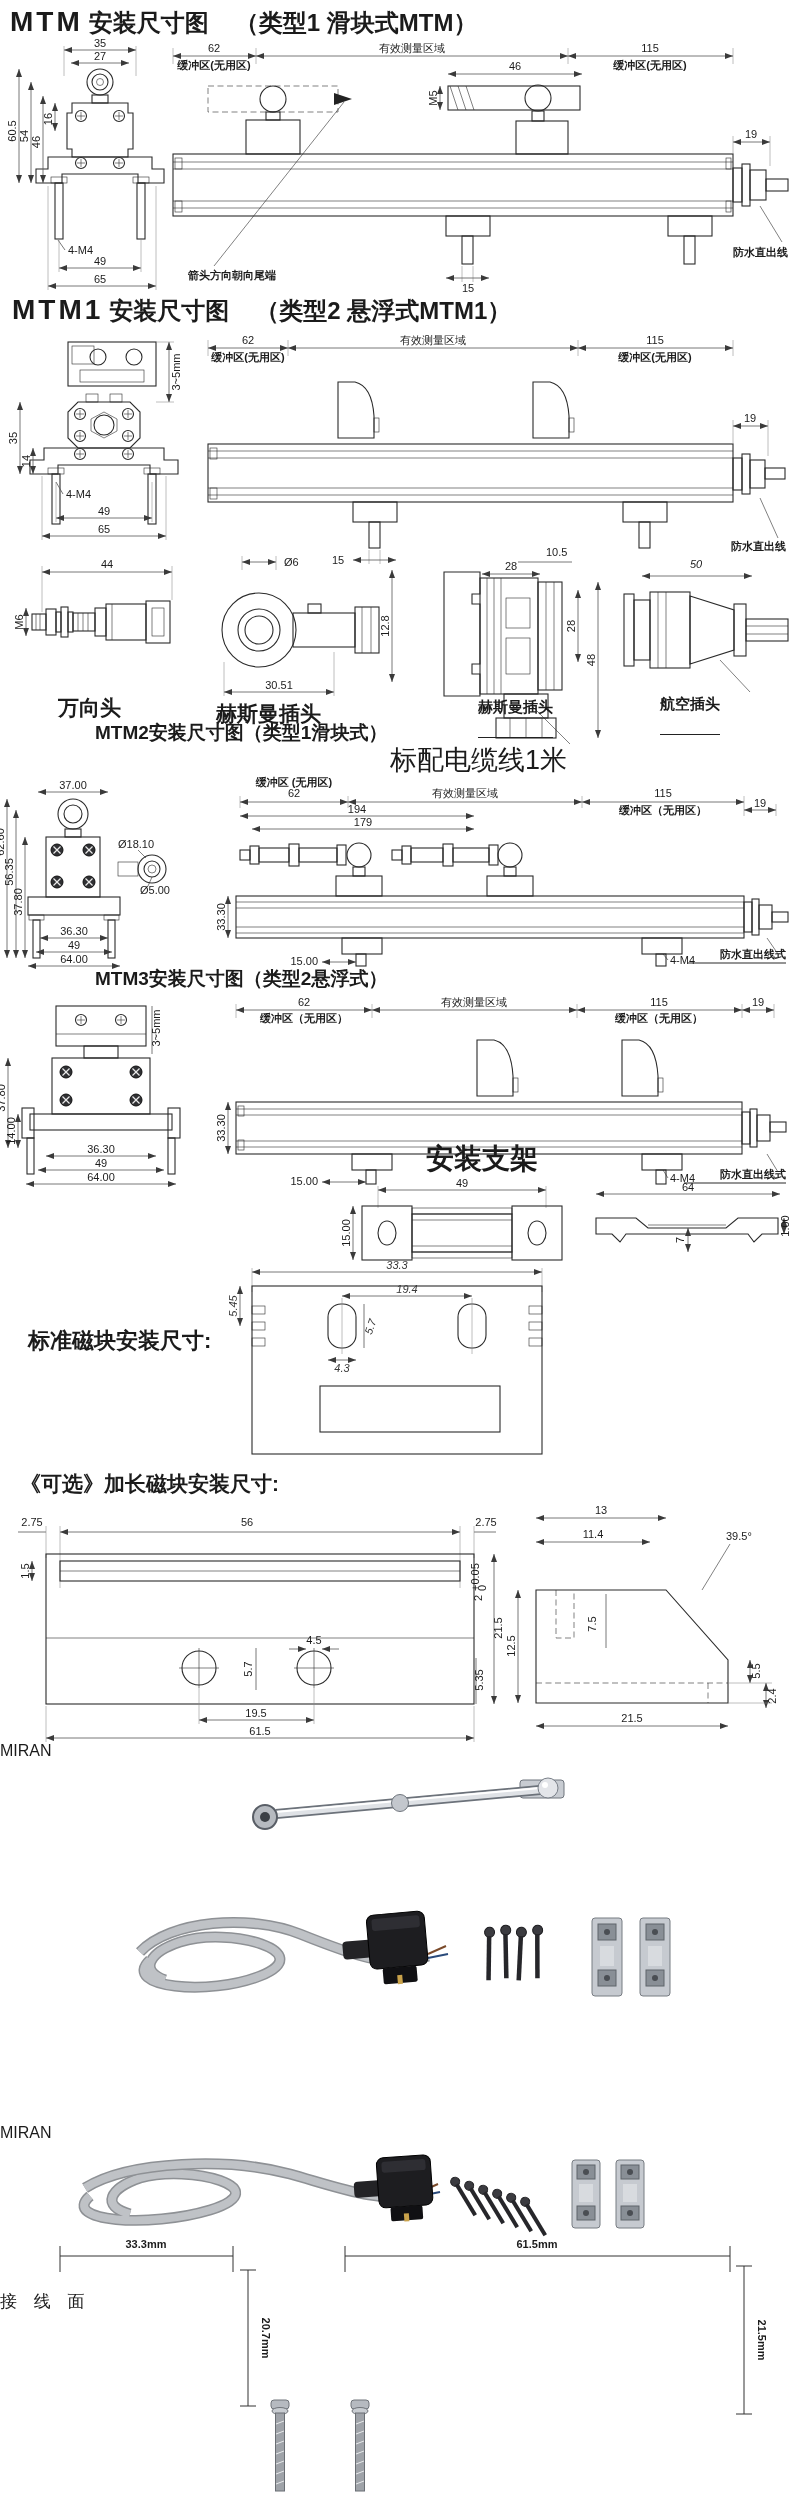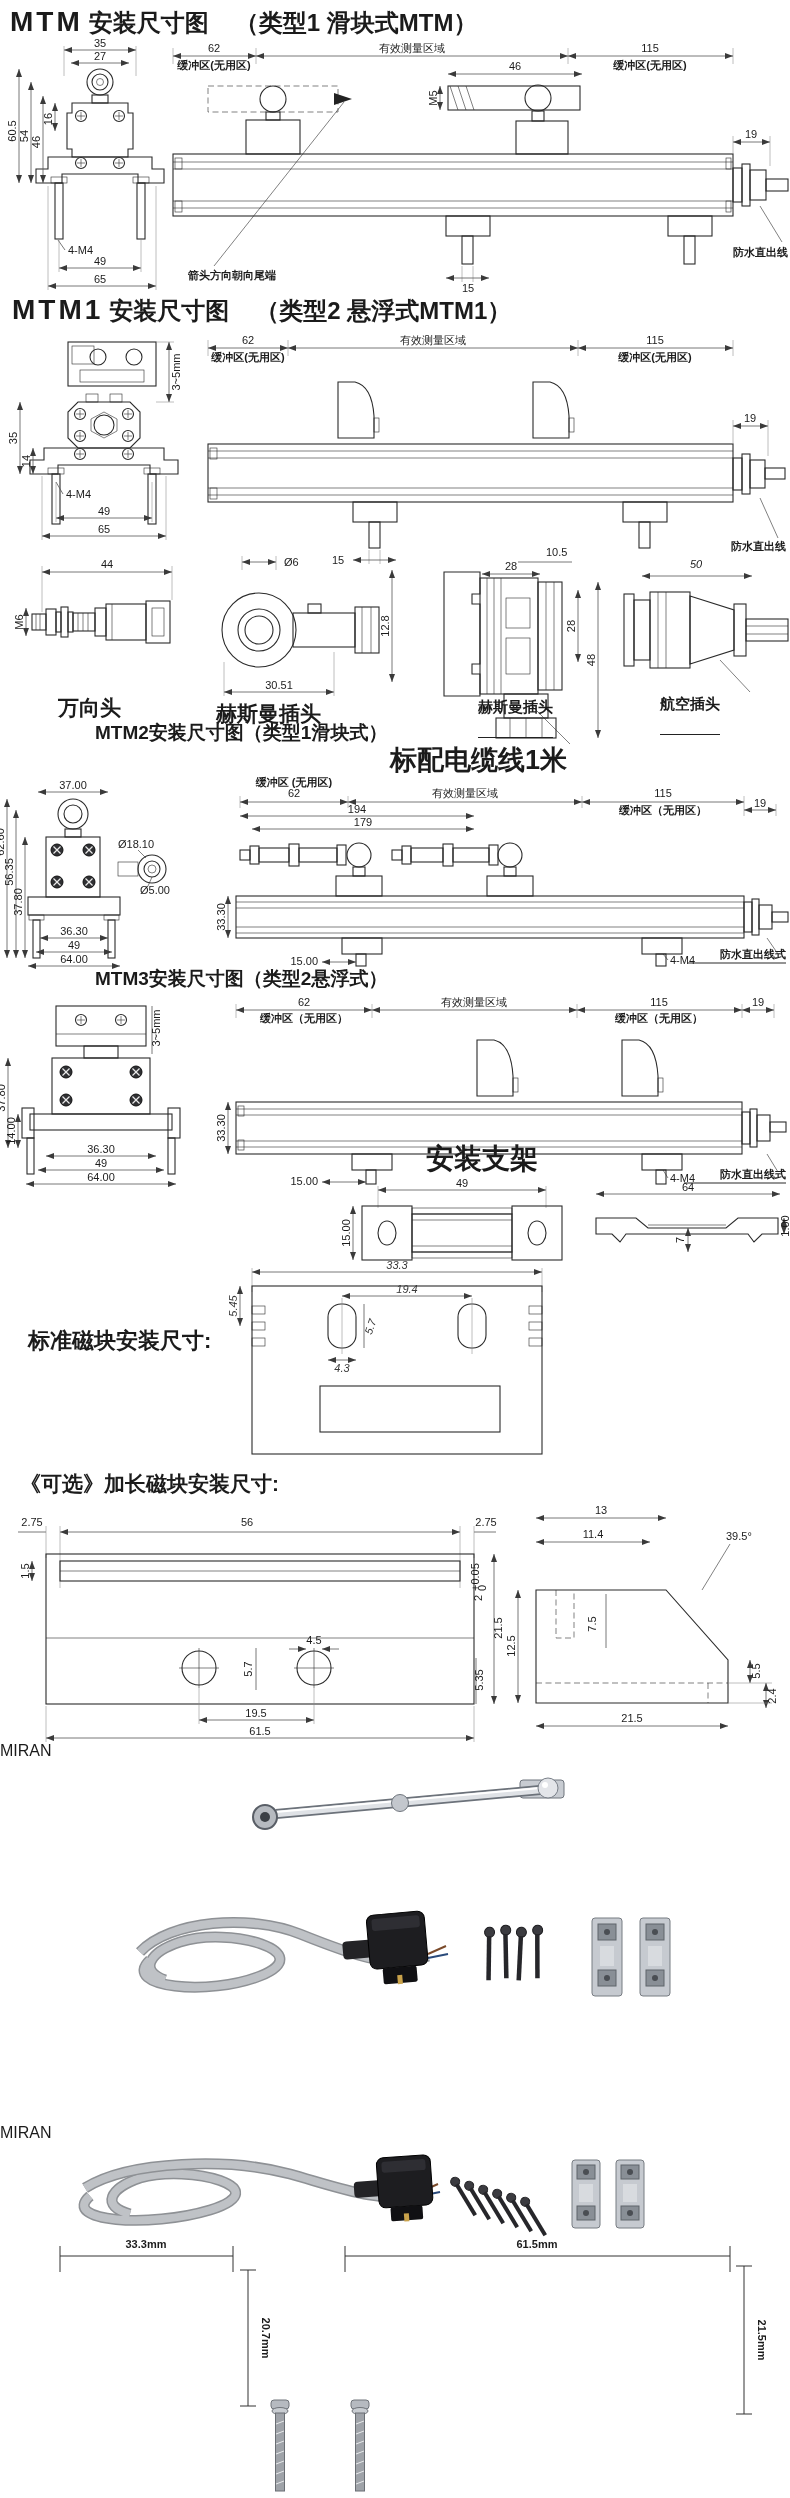--- a/index.html
+++ b/index.html
@@ -16,21 +16,21 @@
 .lt{stroke:#2b2b2b;stroke-width:.6;fill:none}
 .dim{stroke:#555;stroke-width:.8;fill:none;marker-start:url(#ar);marker-end:url(#ar)}
 .dimp{stroke:#555;stroke-width:.8;fill:none}
 .ext{stroke:#888;stroke-width:.55;fill:none}
 .dsh{stroke-dasharray:6 3.5}
 .title-row{position:absolute;white-space:nowrap}
 .tcode{font-size:28px;font-weight:700;letter-spacing:3px}
 .tmain{font-size:24px;font-weight:bold;margin-left:6px}
 .ttype{font-size:24px;font-weight:bold;margin-left:26px}
 .sec-title2{position:absolute;font-size:19px;font-weight:bold;white-space:nowrap}
-.big-note{position:absolute;font-size:27px;font-weight:bold;white-space:nowrap}
+.big-note{position:absolute;font-size:27px;font-weight:normal;white-space:nowrap}
 .acc-label{position:absolute;font-size:21px;font-weight:bold;white-space:nowrap}
 .acc-label-s{position:absolute;font-size:15px;font-weight:bold;border-bottom:1.5px solid #222;padding-bottom:20px;white-space:nowrap}
 .mag-label{position:absolute;font-size:22px;font-weight:bold;white-space:nowrap}
 .photo{position:absolute;left:0;width:790px}
 .bar{position:absolute;height:104px;border-radius:3px;
  background:linear-gradient(180deg,#7a8087 0%,#d6dade 7%,#aab0b8 16%,#8archive 0;background:linear-gradient(180deg,#7a8087 0%,#d6dade 7%,#abb1b9 16%,#878d96 34%,#99a0a8 44%,#f2f4f6 52%,#e3e6ea 64%,#ccd0d5 78%,#8e949c 92%,#61676e 100%);
  box-shadow:0 8px 14px rgba(0,0,0,.22)}
 .cap{position:absolute;top:0;width:24px;height:104px;border-radius:3px;
  background:linear-gradient(180deg,#2c2d30,#0e0f11 58%,#222326)}
 .nub{position:absolute;width:22px;height:26px;background:linear-gradient(180deg,#f1f1f2,#c7c8cb);
@@ -851,20 +851,26 @@
   <text class="anc tb" x="537" y="16" font-size="19">61.5mm</text>
   <line x1="248" y1="38" x2="248" y2="174" stroke="#333" stroke-width="1"></line>
   <line x1="240" y1="38" x2="256" y2="38" stroke="#333" stroke-width="1"></line>
       <line x1="240" y1="174" x2="256" y2="174" stroke="#333" stroke-width="1"></line>
   <text transform="translate(262,106) rotate(90)" class="anc tb" font-size="16">20.7mm</text>
   <line x1="744" y1="34" x2="744" y2="182" stroke="#333" stroke-width="1"></line>
   <line x1="736" y1="34" x2="752" y2="34" stroke="#333" stroke-width="1"></line>
       <line x1="736" y1="182" x2="752" y2="182" stroke="#333" stroke-width="1"></line>
   <text transform="translate(758,108) rotate(90)" class="anc tb" font-size="16">21.5mm</text>
  </svg>
+ <div class="redblock" style="left:55px;top:38px;width:180px;height:136px">
+  <div class="hole" style="left:38px;top:20px"></div>
+  <div class="hole" style="left:120px;top:20px"></div>
+  <div class="redface" style="height:58px"></div>
+  <div class="facelabel" style="left:18px;top:88px;width:144px;height:34px;font-size:17px;letter-spacing:6px">接 线 面</div>
+ </div>
  <div class="redblock" style="left:345px;top:34px;width:388px;height:148px">
   <div class="divider" style="left:190px;top:0;width:5px;height:92px"></div>
   <div class="hole" style="left:112px;top:22px"></div>
   <div class="hole" style="left:238px;top:22px"></div>
   <div class="redface" style="height:62px"></div>
 
  </div>
  <svg class="abs" style="left:250px;top:168px" width="150" height="98" viewBox="0 0 150 98">
   <g transform="translate(30,0)">
    <rect x="-9" y="0" width="18" height="9" rx="3" fill="#b6bac0" stroke="#70747a"></rect>

